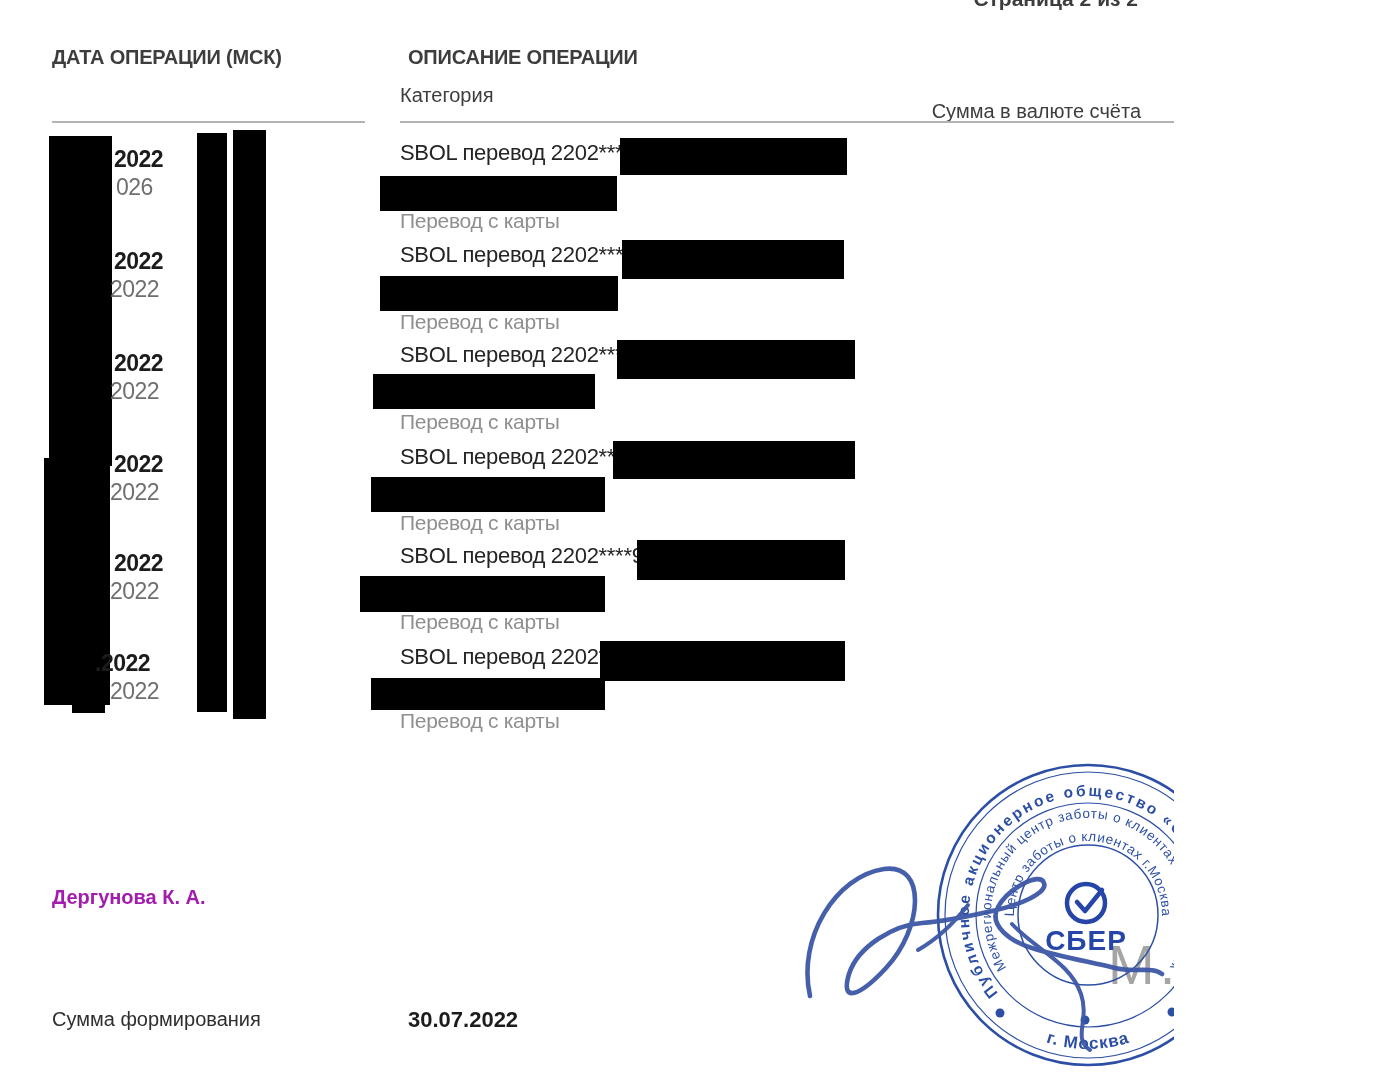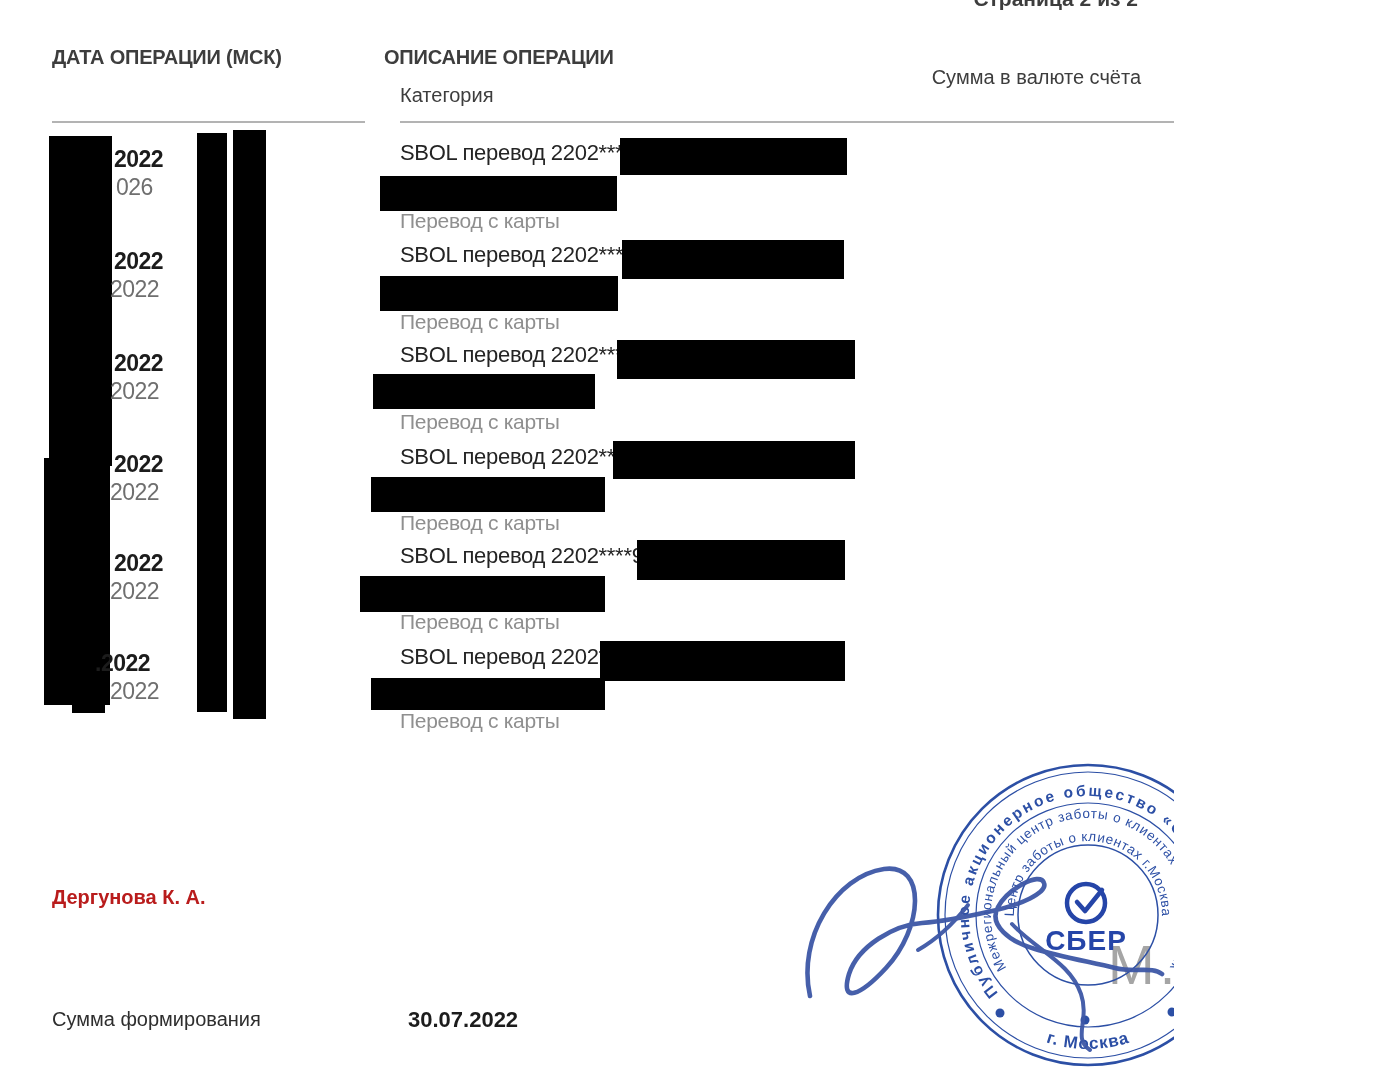--- a/index.html
+++ b/index.html
@@ -8,36 +8,36 @@
   .abs{position:absolute;}
   .h1{position:absolute;font-weight:bold;font-size:20px;color:#3d3d3d;letter-spacing:-0.2px;white-space:nowrap;}
   .h2{position:absolute;font-size:20px;color:#3d3d3d;white-space:nowrap;}
   .rule{position:absolute;height:2px;background:#b3b3b3;}
   .redact{position:absolute;background:#000;}
   .date-b{position:absolute;font-weight:bold;font-size:23px;color:#1c1c1c;letter-spacing:-0.5px;white-space:nowrap;}
   .date-g{position:absolute;font-size:23px;color:#6f6f6f;letter-spacing:-0.5px;white-space:nowrap;}
   .sbol{position:absolute;font-size:22px;color:#242424;letter-spacing:-0.3px;white-space:nowrap;}
   .cat{position:absolute;font-size:21px;color:#8f8f8f;letter-spacing:-0.3px;white-space:nowrap;}
   .pageno{position:absolute;top:-13px;right:36px;font-weight:bold;font-size:21px;color:#3d3d3d;white-space:nowrap;}
-  .fname{position:absolute;font-weight:bold;font-size:20px;color:#b91c1c;white-space:nowrap;}
+  .fname{position:absolute;font-weight:bold;font-size:20px;color:#a21caf;white-space:nowrap;}
   .flabel{position:absolute;font-size:20px;color:#2e2e2e;white-space:nowrap;}
   .fdate{position:absolute;font-weight:bold;font-size:22px;color:#1c1c1c;white-space:nowrap;}
   .mp{position:absolute;left:1108px;top:932px;font-size:56px;color:#a5a5a5;letter-spacing:5px;white-space:nowrap;}
 </style>
 </head>
 <body>
 
 <div class="page">
 
   <div class="pageno">Страница 2 из 2</div>
 
   <div class="h1" style="left:52px;top:46px">ДАТА ОПЕРАЦИИ (МСК)</div>
-  <div class="h1" style="left:384px;top:46px">ОПИСАНИЕ ОПЕРАЦИИ</div>
+  <div class="h1" style="left:408px;top:46px">ОПИСАНИЕ ОПЕРАЦИИ</div>
   <div class="h2" style="left:400px;top:84px">Категория</div>
-  <div class="h2" style="right:33px;top:66px">Сумма в валюте счёта</div>
+  <div class="h2" style="right:33px;top:100px">Сумма в валюте счёта</div>
   <div class="rule" style="left:52px;top:121px;width:313px"></div>
   <div class="rule" style="left:400px;top:121px;width:945px"></div>
 
   <div class="redact" style="left:49px;top:136px;width:63px;height:330px"></div>
   <div class="redact" style="left:44px;top:458px;width:66px;height:247px"></div>
   <div class="redact" style="left:72px;top:683px;width:33px;height:30px"></div>
 
   <div class="redact" style="left:197px;top:133px;width:30px;height:579px"></div>
   <div class="redact" style="left:233px;top:130px;width:33px;height:589px"></div>
 

